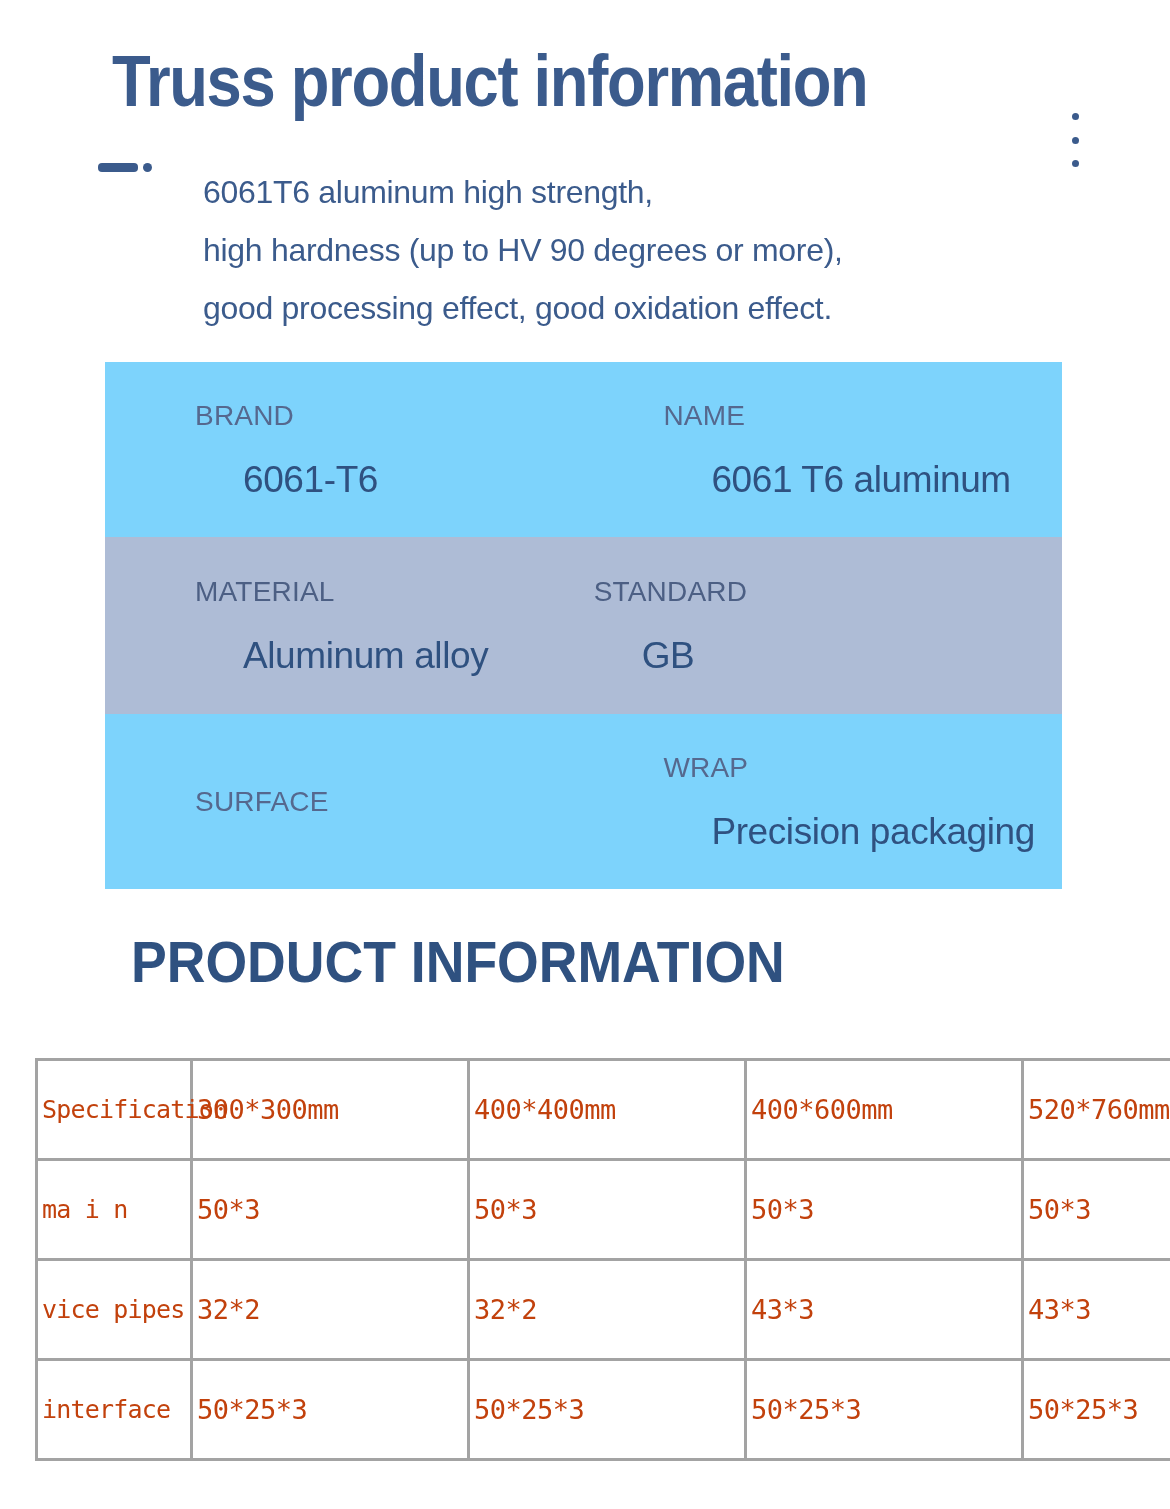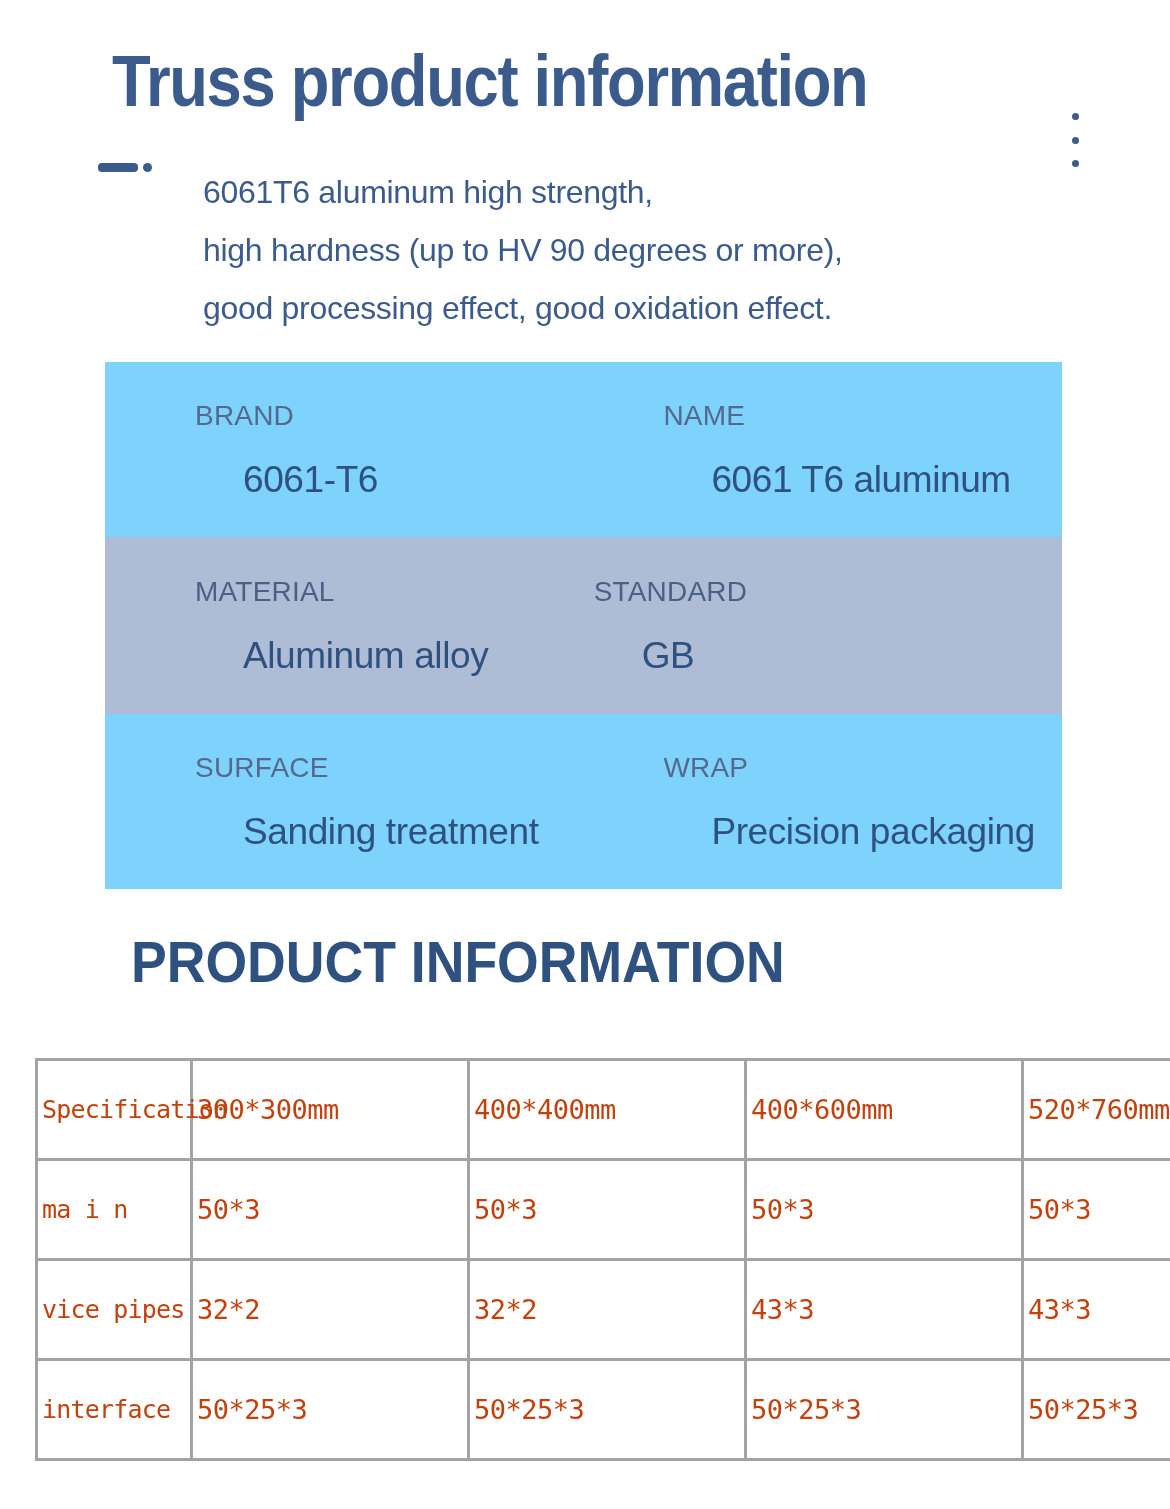--- a/index.html
+++ b/index.html
@@ -231,21 +231,20 @@
     </div>
     <div class="spec-cell c1">
       <div class="spec-label">STANDARD</div>
       <div class="spec-value">GB</div>
     </div>
   </div>
 
   <div class="spec-row light">
     <div class="spec-cell c1">
       <div class="spec-label">SURFACE</div>
-      <div class="spec-value">Sanding treatment</div>
     </div>
     <div class="spec-cell c2">
       <div class="spec-label">WRAP</div>
       <div class="spec-value">Precision packaging</div>
     </div>
   </div>
 
 </div>
 
 <div id="section-heading">PRODUCT INFORMATION</div>

